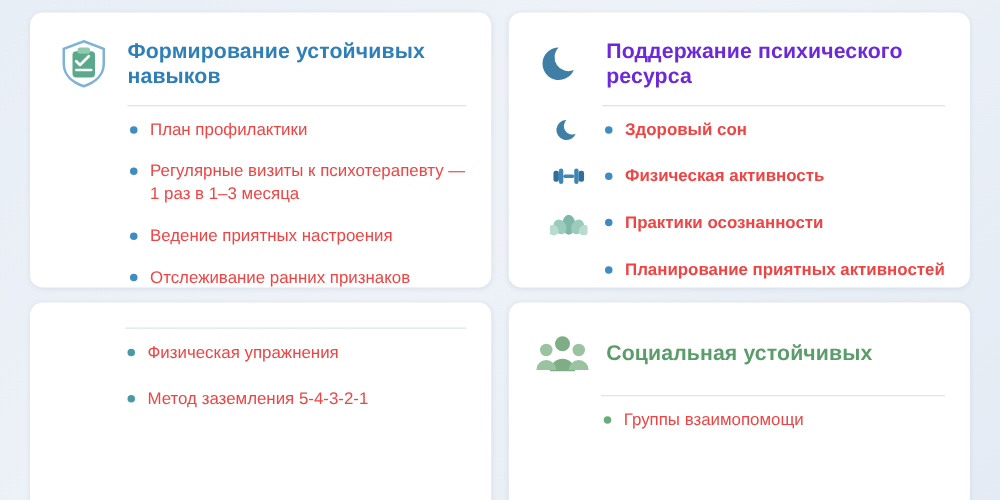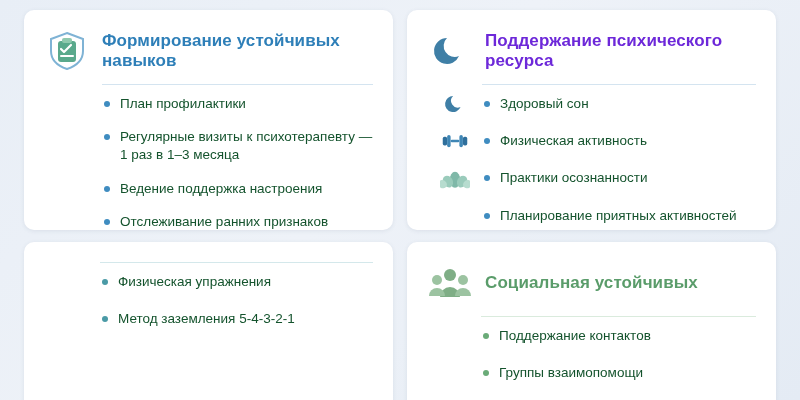--- a/index.html
+++ b/index.html
@@ -61,21 +61,21 @@
     opacity: 0.45;
   }
   ul.items {
     list-style: none;
     margin: 0;
     padding: 0;
   }
   ul.items li {
     position: relative;
     font-size: 13.5px;
-    color: #14532d;
+    color: #ef4444;
     line-height: 1.35;
     padding: 0 0 0 18px;
     margin: 0 0 15px 0;
   }
   ul.items li:last-child { margin-bottom: 0; }
   ul.items li::before {
     content: "";
     position: absolute;
     left: 2px;
     top: 6px;
@@ -86,21 +86,21 @@
   .sub-icon {
     position: absolute;
     left: -42px;
     top: -4px;
     width: 30px;
     height: 26px;
     display: flex;
     align-items: center;
     justify-content: center;
   }
-  .card-2 ul.items li { margin-bottom: 19px; }
+  .card-2 ul.items li { margin-bottom: 19px; font-weight: bold; }
   .card-3 ul.items li { margin-bottom: 19px; }
   .card-4 ul.items li { margin-bottom: 19px; }
 </style>
 <style>.bc0 ul.items li::before{background:#3f8cc0;}</style><style>.bc1 ul.items li::before{background:#3f8cc0;}</style><style>.bc2 ul.items li::before{background:#4a9aa6;}</style><style>.bc3 ul.items li::before{background:#6aab78;}</style></head>
 <body>
 
 <div class="board">
 
   <div class="card card-1 bc0">
     <div class="card-head">
@@ -112,21 +112,21 @@
           <path d="M16 20 l3 3 l7 -7" fill="none" stroke="#ffffff" stroke-width="2.2" stroke-linecap="round" stroke-linejoin="round"></path>
           <path d="M16 27 h12" stroke="#ffffff" stroke-width="2" stroke-linecap="round"></path>
         </svg>
       </div>
       <div class="card-title" style="color:#2e7fb8">Формирование устойчивых навыков</div>
     </div>
     <div class="title-rule" style="background:#9fc4dd; margin-left:58px; width:calc(100% - 58px);"></div>
     <ul class="items" style="margin-left:58px;">
       <li><span>План профилактики</span></li>
       <li><span>Регулярные визиты к психотерапевту — 1 раз в 1–3 месяца</span></li>
-      <li><span>Ведение поддержка настроения</span></li>
+      <li><span>Ведение приятных настроения</span></li>
       <li><span>Отслеживание ранних признаков ухудшения</span></li>
     </ul>
   </div>
 
   <div class="card card-2 bc1">
     <div class="card-head">
       <div class="card-icon">
         <svg width="42" height="42" viewBox="0 0 42 42">
           <path d="M30 26 A13 13 0 1 1 18 8 A11 11 0 0 0 30 26 Z" fill="#3f7fa6"></path>
           <text x="17" y="19" font-family="Liberation Sans, sans-serif" font-size="7" fill="#ffffff">z</text>
@@ -191,18 +191,17 @@
           <circle cx="8" cy="17" r="5" fill="#9cc3a1"></circle>
           <path d="M0 33 a8 8 0 0 1 16 0 z" fill="#9cc3a1"></path>
           <circle cx="34" cy="17" r="5" fill="#9cc3a1"></circle>
           <path d="M26 33 a8 8 0 0 1 16 0 z" fill="#9cc3a1"></path>
         </svg>
       </div>
       <div class="card-title" style="color:#5a9c6a">Социальная устойчивых</div>
     </div>
     <div class="title-rule" style="background:#add3b4; margin-left:54px; width:calc(100% - 54px);"></div>
     <ul class="items" style="margin-left:54px;">
-      <li><span>Поддержание контактов</span></li>
       <li><span>Группы взаимопомощи</span></li>
     </ul>
   </div>
 
 </div>
 
 </body></html>

